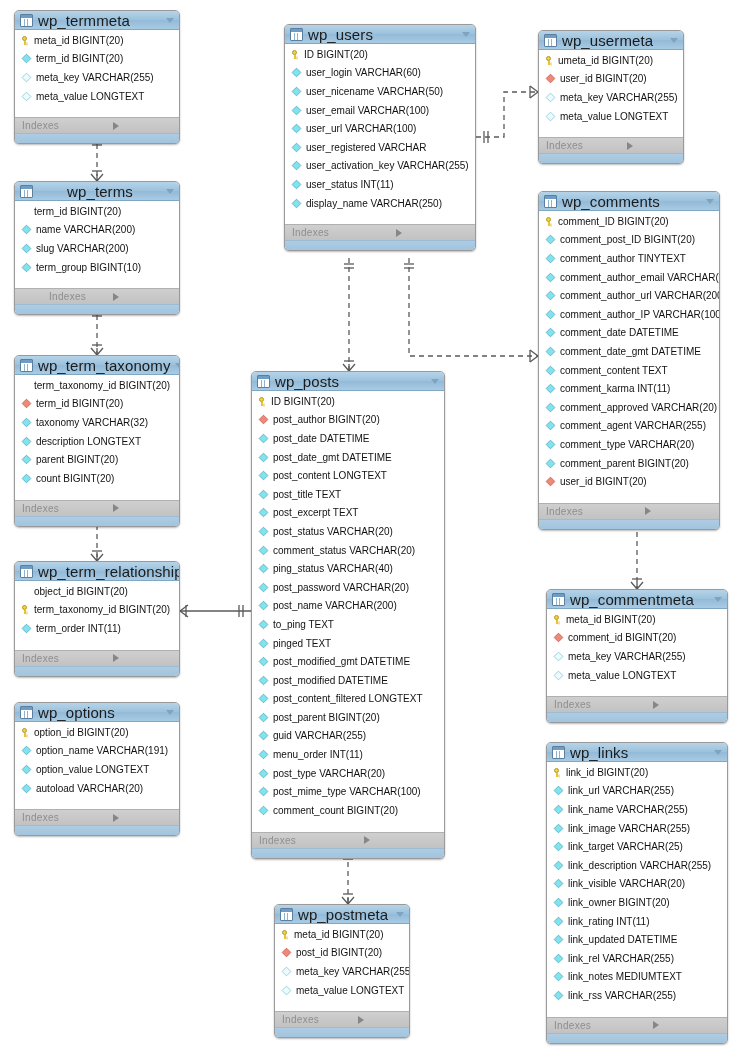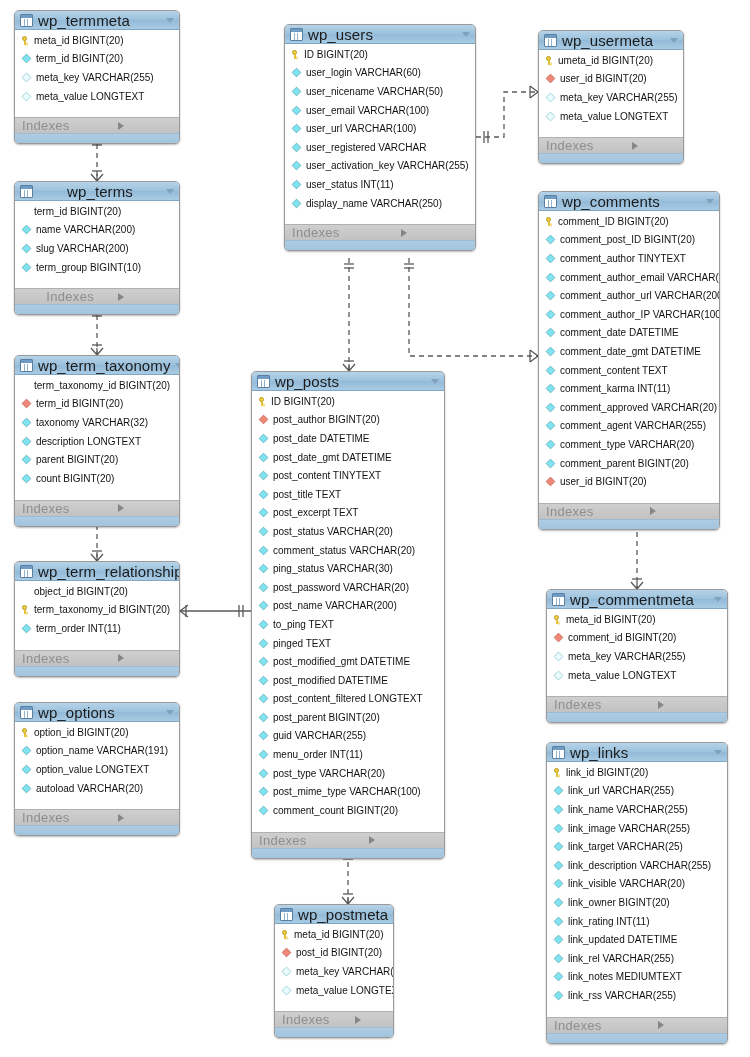--- a/index.html
+++ b/index.html
@@ -110,21 +110,21 @@
   }
   
   .ci.none{background:none;border:none;}
 
   .idx{
     height:16px;
     display:flex;align-items:center;
     padding:0 6px 0 7px;
     background:linear-gradient(to bottom,#cfcfcf 0%,#c2c2c2 100%);
     border-top:1px solid #b0b0b0;
-    font-size:13px;color:#8e8e8e;
+    font-size:10px;color:#8e8e8e;
     box-sizing:border-box;
   }
   .idx span{flex:1 1 auto;letter-spacing:.3px;}
   .idx .tri{
     width:0;height:0;
     border-top:4.5px solid transparent;
     border-bottom:4.5px solid transparent;
     border-left:6px solid #868686;
   }
   .foot{
@@ -541,41 +541,41 @@
           <div class="col">
             <span class="ci dia"></span>
             <span>post_date DATETIME</span>
           </div>
           <div class="col">
             <span class="ci dia"></span>
             <span>post_date_gmt DATETIME</span>
           </div>
           <div class="col">
             <span class="ci dia"></span>
-            <span>post_content TINYTEXT</span>
+            <span>post_content LONGTEXT</span>
           </div>
           <div class="col">
             <span class="ci dia"></span>
             <span>post_title TEXT</span>
           </div>
           <div class="col">
             <span class="ci dia"></span>
             <span>post_excerpt TEXT</span>
           </div>
           <div class="col">
             <span class="ci dia"></span>
             <span>post_status VARCHAR(20)</span>
           </div>
           <div class="col">
             <span class="ci dia"></span>
             <span>comment_status VARCHAR(20)</span>
           </div>
           <div class="col">
             <span class="ci dia"></span>
-            <span>ping_status VARCHAR(30)</span>
+            <span>ping_status VARCHAR(40)</span>
           </div>
           <div class="col">
             <span class="ci dia"></span>
             <span>post_password VARCHAR(20)</span>
           </div>
           <div class="col">
             <span class="ci dia"></span>
             <span>post_name VARCHAR(200)</span>
           </div>
           <div class="col">
@@ -718,21 +718,21 @@
             <span class="ci dia"></span>
             <span>link_rss VARCHAR(255)</span>
           </div>
         </div>
         <div class="idx">
           <span>Indexes</span>
           <span class="tri"></span>
         </div>
         <div class="foot"></div>
       </div>
-      <div class="tbl" style="left: 274px; top: 904px; width: 120px;">
+      <div class="tbl" style="left: 274px; top: 904px; width: 136px;">
         <div class="tbl-head">
           <span class="tbl-ico"></span>
           <span class="tbl-name">wp_postmeta</span>
           <span class="caret"></span>
         </div>
         <div class="cols">
           <div class="col">
             <span class="ci key"></span>
             <span>meta_id BIGINT(20)</span>
           </div>

